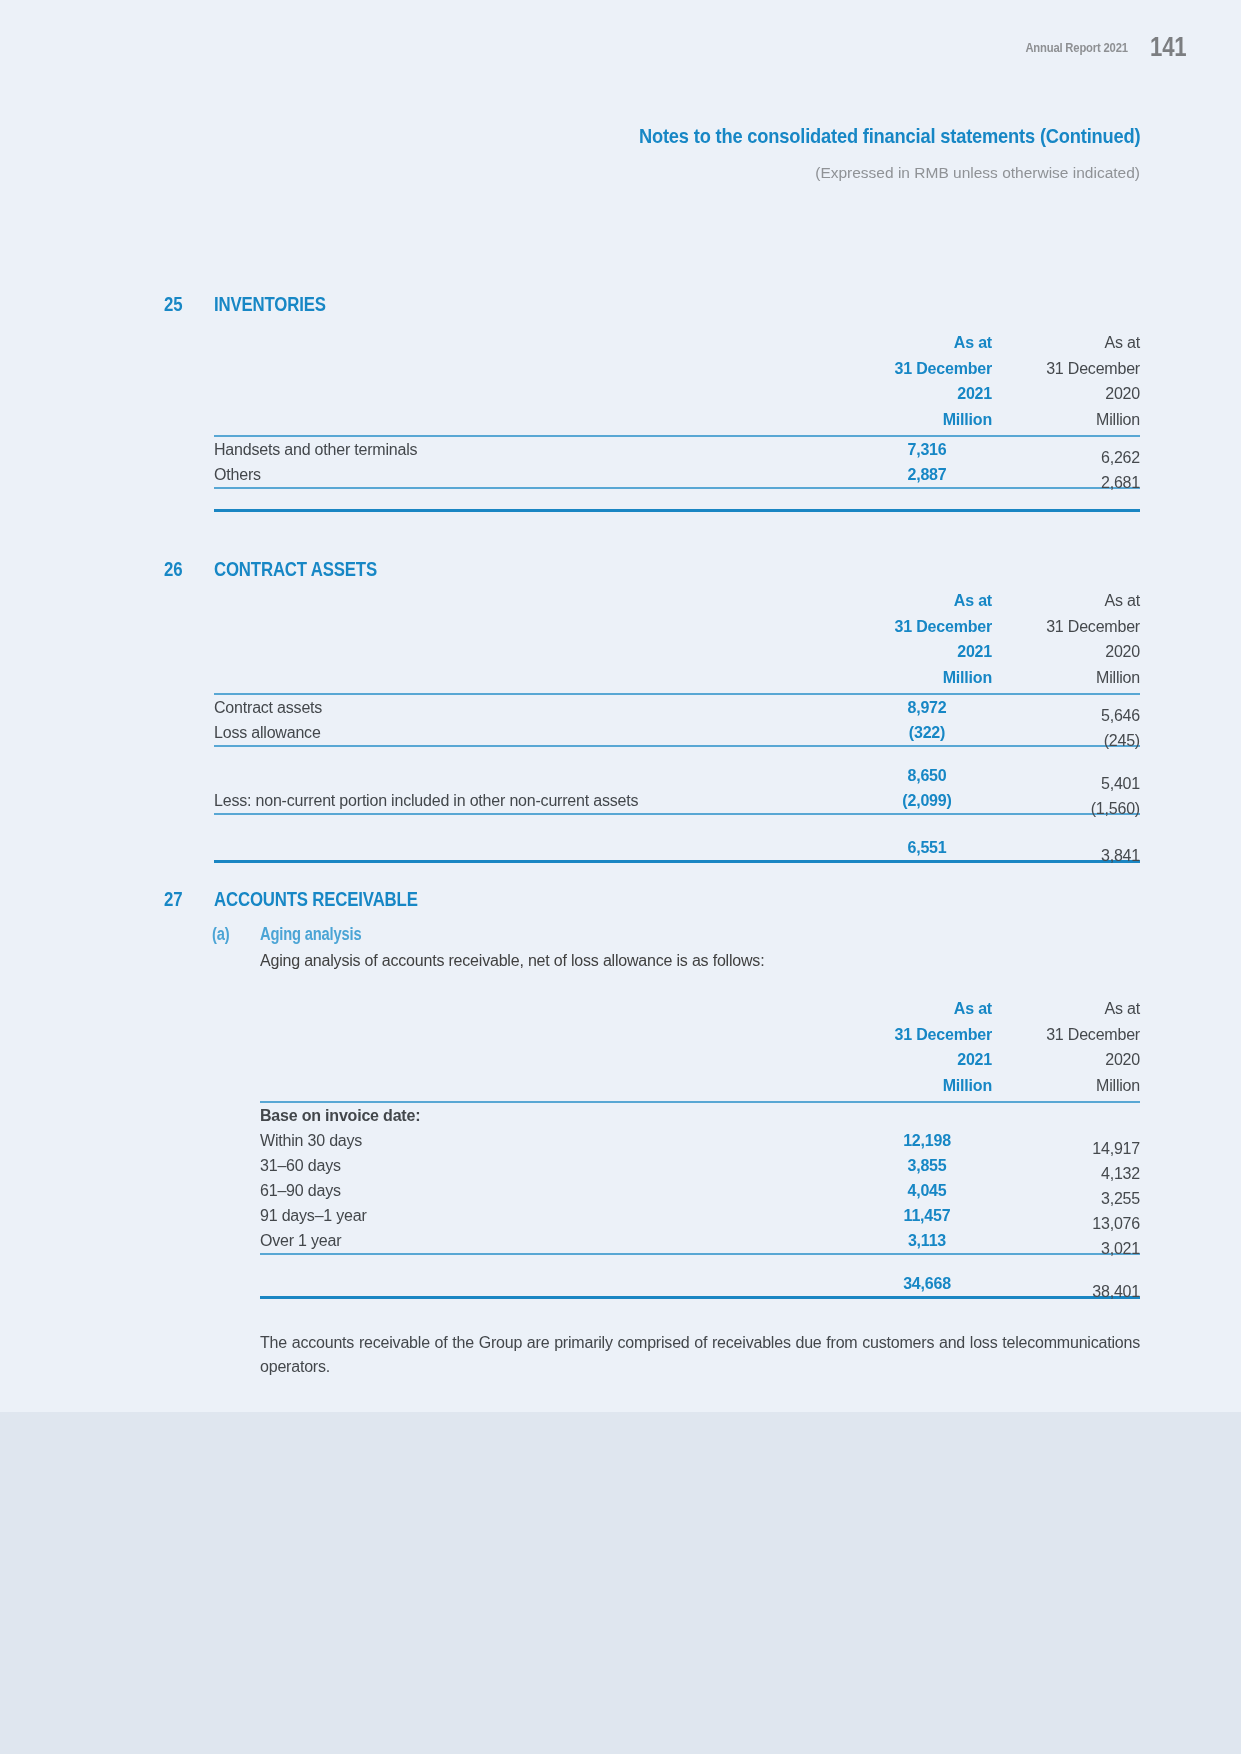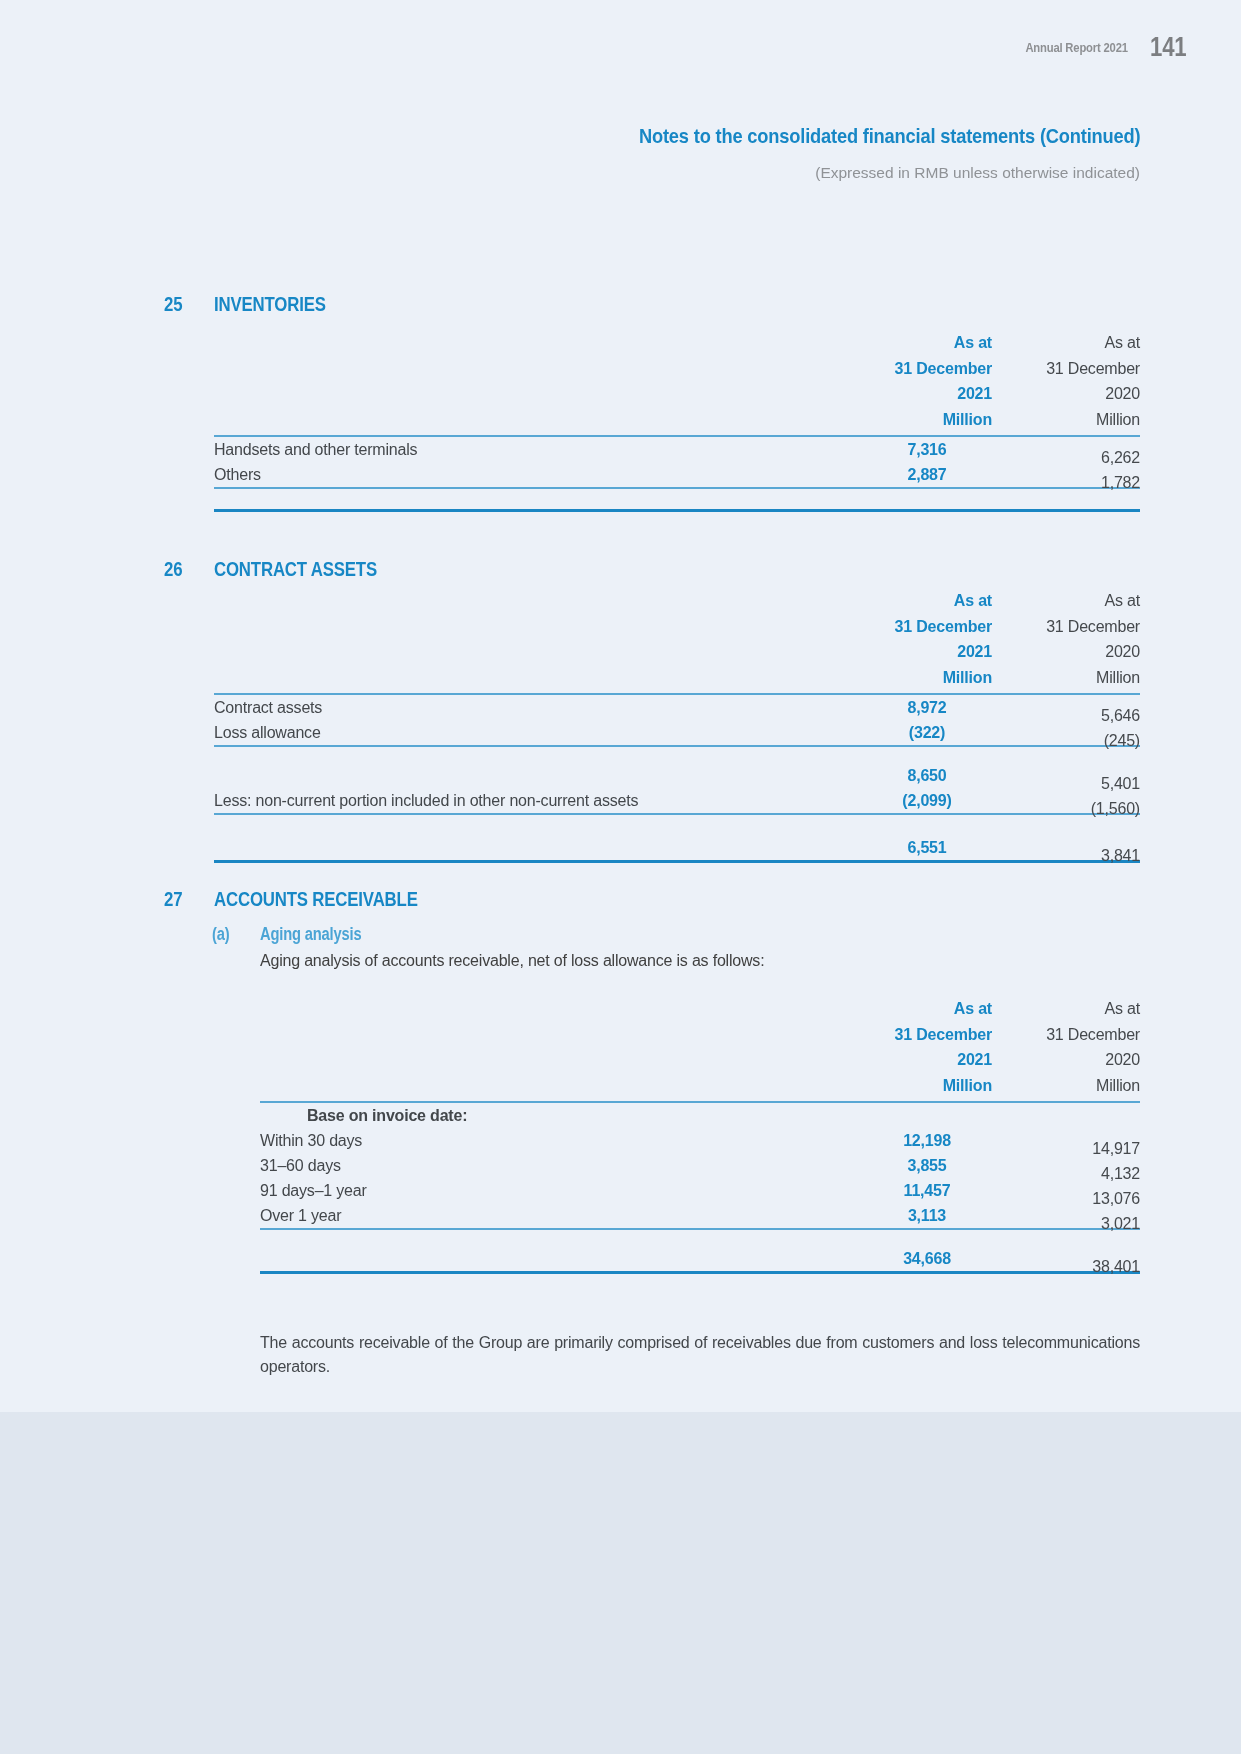--- a/index.html
+++ b/index.html
@@ -28,21 +28,21 @@
   .t-main{left:214px;}
   .t-sub{left:260px;}
   .thead{position:relative;height:105px;}
   .thcol{position:absolute;top:0;line-height:25.5px;font-size:16px;text-align:right;}
   .thcol.c2021{right:148px;width:240px;color:#1787c5;font-weight:bold;}
   .thcol.c2020{right:0;width:148px;color:#45494d;}
   .rule{border-top:2px solid #58a7d4;height:0;}
   .rule-thick{border-top:3px solid #1a86c3;height:0;}
   .trow{display:flex;align-items:center;height:25px;font-size:16px;}
   .tl{flex:1;}
-  .tl.bold{font-weight:bold;margin-left:47px;}
+  .tl.bold{font-weight:bold;}
   .n21{width:130px;text-align:center;color:#1787c5;font-weight:bold;}
   .n20{width:148px;text-align:right;color:#45494d;margin-top:16px;}
   .sp16{height:16px;}
   .sp20{height:20px;}
   .note{position:absolute;left:260px;width:880px;font-size:16px;line-height:23.5px;text-align:justify;color:#43474b;}
 </style>
 </head>
 <body>
 
 <div class="page">
@@ -79,21 +79,21 @@
     </div>
     <div class="rule"></div>
     <div class="trow">
       <span class="tl">Handsets and other terminals</span>
       <span class="n21">7,316</span>
       <span class="n20">6,262</span>
     </div>
     <div class="trow">
       <span class="tl">Others</span>
       <span class="n21">2,887</span>
-      <span class="n20">1,782</span>
+      <span class="n20">2,681</span>
     </div>
     <div class="rule"></div>
     <div class="sp20"></div>
     <div class="rule-thick"></div>
   </div>
 
   <div class="sec-heading" style="top:558px">
     <span class="sec-num"><span class="cx-l">26</span></span>
     <span><span class="cx-l">CONTRACT ASSETS</span></span>
   </div>
@@ -183,20 +183,25 @@
       <span class="tl">Within 30 days</span>
       <span class="n21">12,198</span>
       <span class="n20">14,917</span>
     </div>
     <div class="trow">
       <span class="tl">31–60 days</span>
       <span class="n21">3,855</span>
       <span class="n20">4,132</span>
     </div>
     <div class="trow">
+      <span class="tl">61–90 days</span>
+      <span class="n21">4,045</span>
+      <span class="n20">3,255</span>
+    </div>
+    <div class="trow">
       <span class="tl">91 days–1 year</span>
       <span class="n21">11,457</span>
       <span class="n20">13,076</span>
     </div>
     <div class="trow">
       <span class="tl">Over 1 year</span>
       <span class="n21">3,113</span>
       <span class="n20">3,021</span>
     </div>
     <div class="rule"></div>

